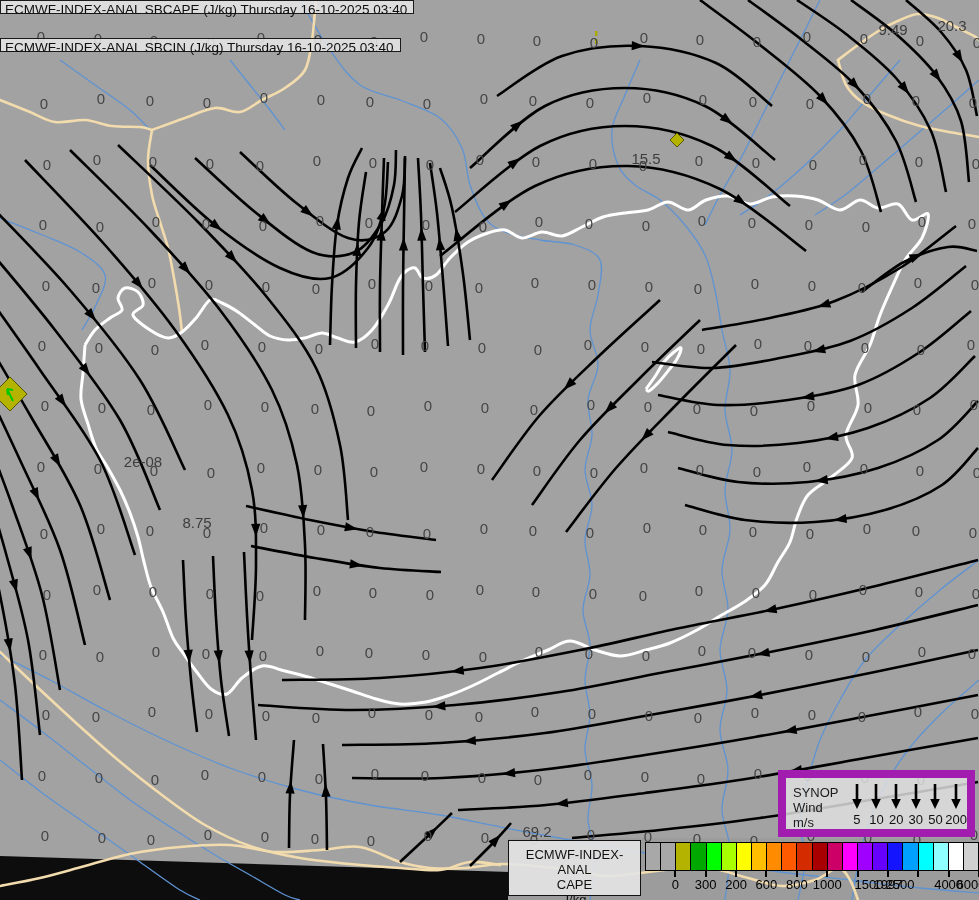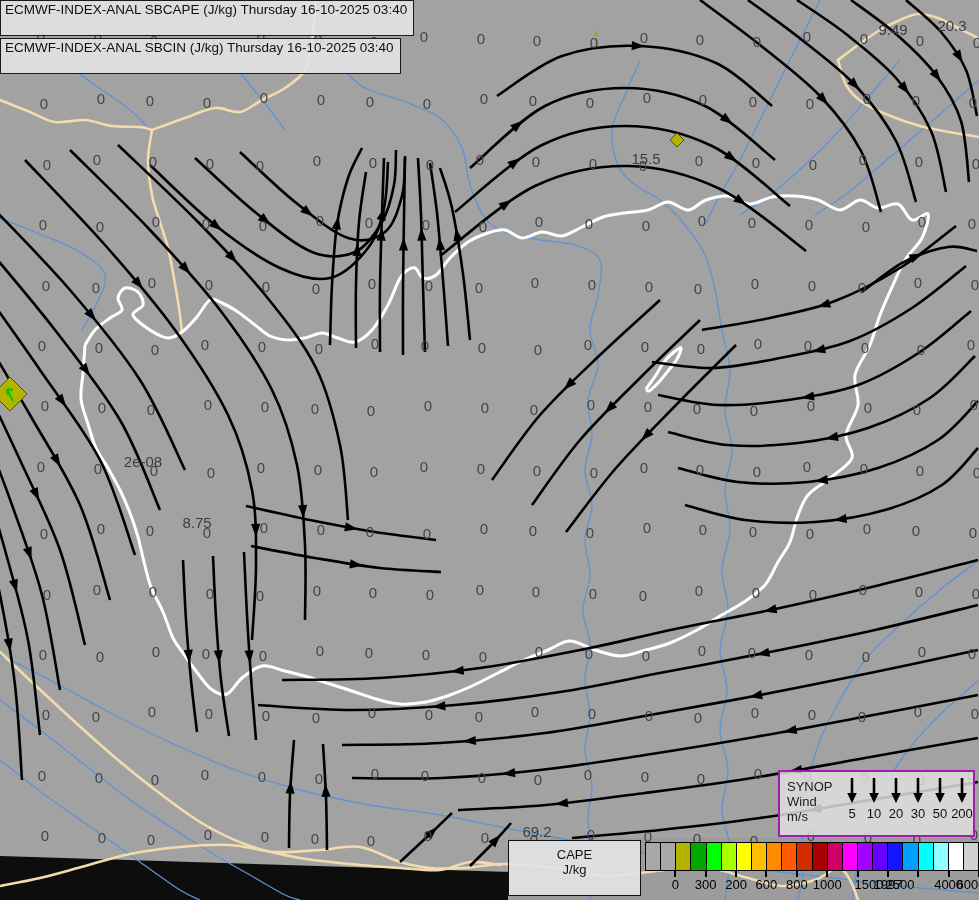--- a/index.html
+++ b/index.html
@@ -1,25 +1,25 @@
 <!DOCTYPE html>
 <html><head>
 <meta charset="utf-8">
 <style>
   html,body{margin:0;padding:0;background:#888;}
   .stage{position:relative;width:979px;height:900px;overflow:hidden;
          font-family:"Liberation Sans",sans-serif;background:#a2a2a2;}
   .stage svg.map{position:absolute;left:0;top:0;z-index:1;}
   
   .hdr{position:absolute;left:0;z-index:5;background:rgba(229,229,229,0.88);
-       border:1px solid #1a1a1a;font-size:13.5px;height:36px;line-height:18px;
+       border:1px solid #1a1a1a;font-size:13.5px;height:14px;line-height:18px;
        padding:0 6px 0 4px;white-space:nowrap;color:#101010;box-sizing:border-box;}
   
   .synop{position:absolute;left:778px;top:770px;width:197px;height:67px;z-index:5;
-         background:rgba(224,224,224,0.84);border:2px solid #a21caf;box-sizing:border-box;
+         background:rgba(224,224,224,0.84);border:8px solid #a21caf;box-sizing:border-box;
          display:flex;}
   .synop-titles{width:54px;padding:7px 0 0 7px;font-size:13px;line-height:15px;color:#1c1c1c;}
   .synop-cols{flex:1;display:flex;padding-top:4px;}
   .synop-col{flex:1;text-align:center;}
   .synop-col .num{font-size:13px;color:#111;display:block;margin-top:-2px;}
   
   .cape{position:absolute;left:508px;top:838px;width:471px;height:62px;z-index:5;}
   .cape-label{position:absolute;left:0;top:2px;width:133px;height:56px;box-sizing:border-box;
               background:rgba(228,228,228,0.92);border:1px solid #111;text-align:center;
               font-size:13px;line-height:15px;padding-top:6px;color:#111;}
@@ -495,20 +495,21 @@
           </svg><span class="num">50</span></div>
         <div class="synop-col"><svg width="14" height="28" viewBox="0 0 14 28">
             <line x1="7" y1="2" x2="7" y2="20" stroke="#000" stroke-width="2.6"></line>
             <polygon points="7,27 2.2,17 11.8,17" fill="#000"></polygon>
           </svg><span class="num">200</span></div>
       </div>
   </div>
 
   <div class="cape">
     <div class="cape-label">
+      <div>ECMWF-INDEX-ANAL</div>
       <div>CAPE</div>
       <div>J/kg</div>
     </div>
     <div class="cape-bar" id="cape-bar">
         <div class="cape-cell" style="background: rgb(168, 168, 168);"></div>
         <div class="cape-cell" style="background: rgb(168, 168, 168);"></div>
         <div class="cape-cell" style="background: rgb(180, 180, 0);"></div>
         <div class="cape-cell" style="background: rgb(0, 168, 0);"></div>
         <div class="cape-cell" style="background: rgb(0, 255, 0);"></div>
         <div class="cape-cell" style="background: rgb(168, 255, 0);"></div>

